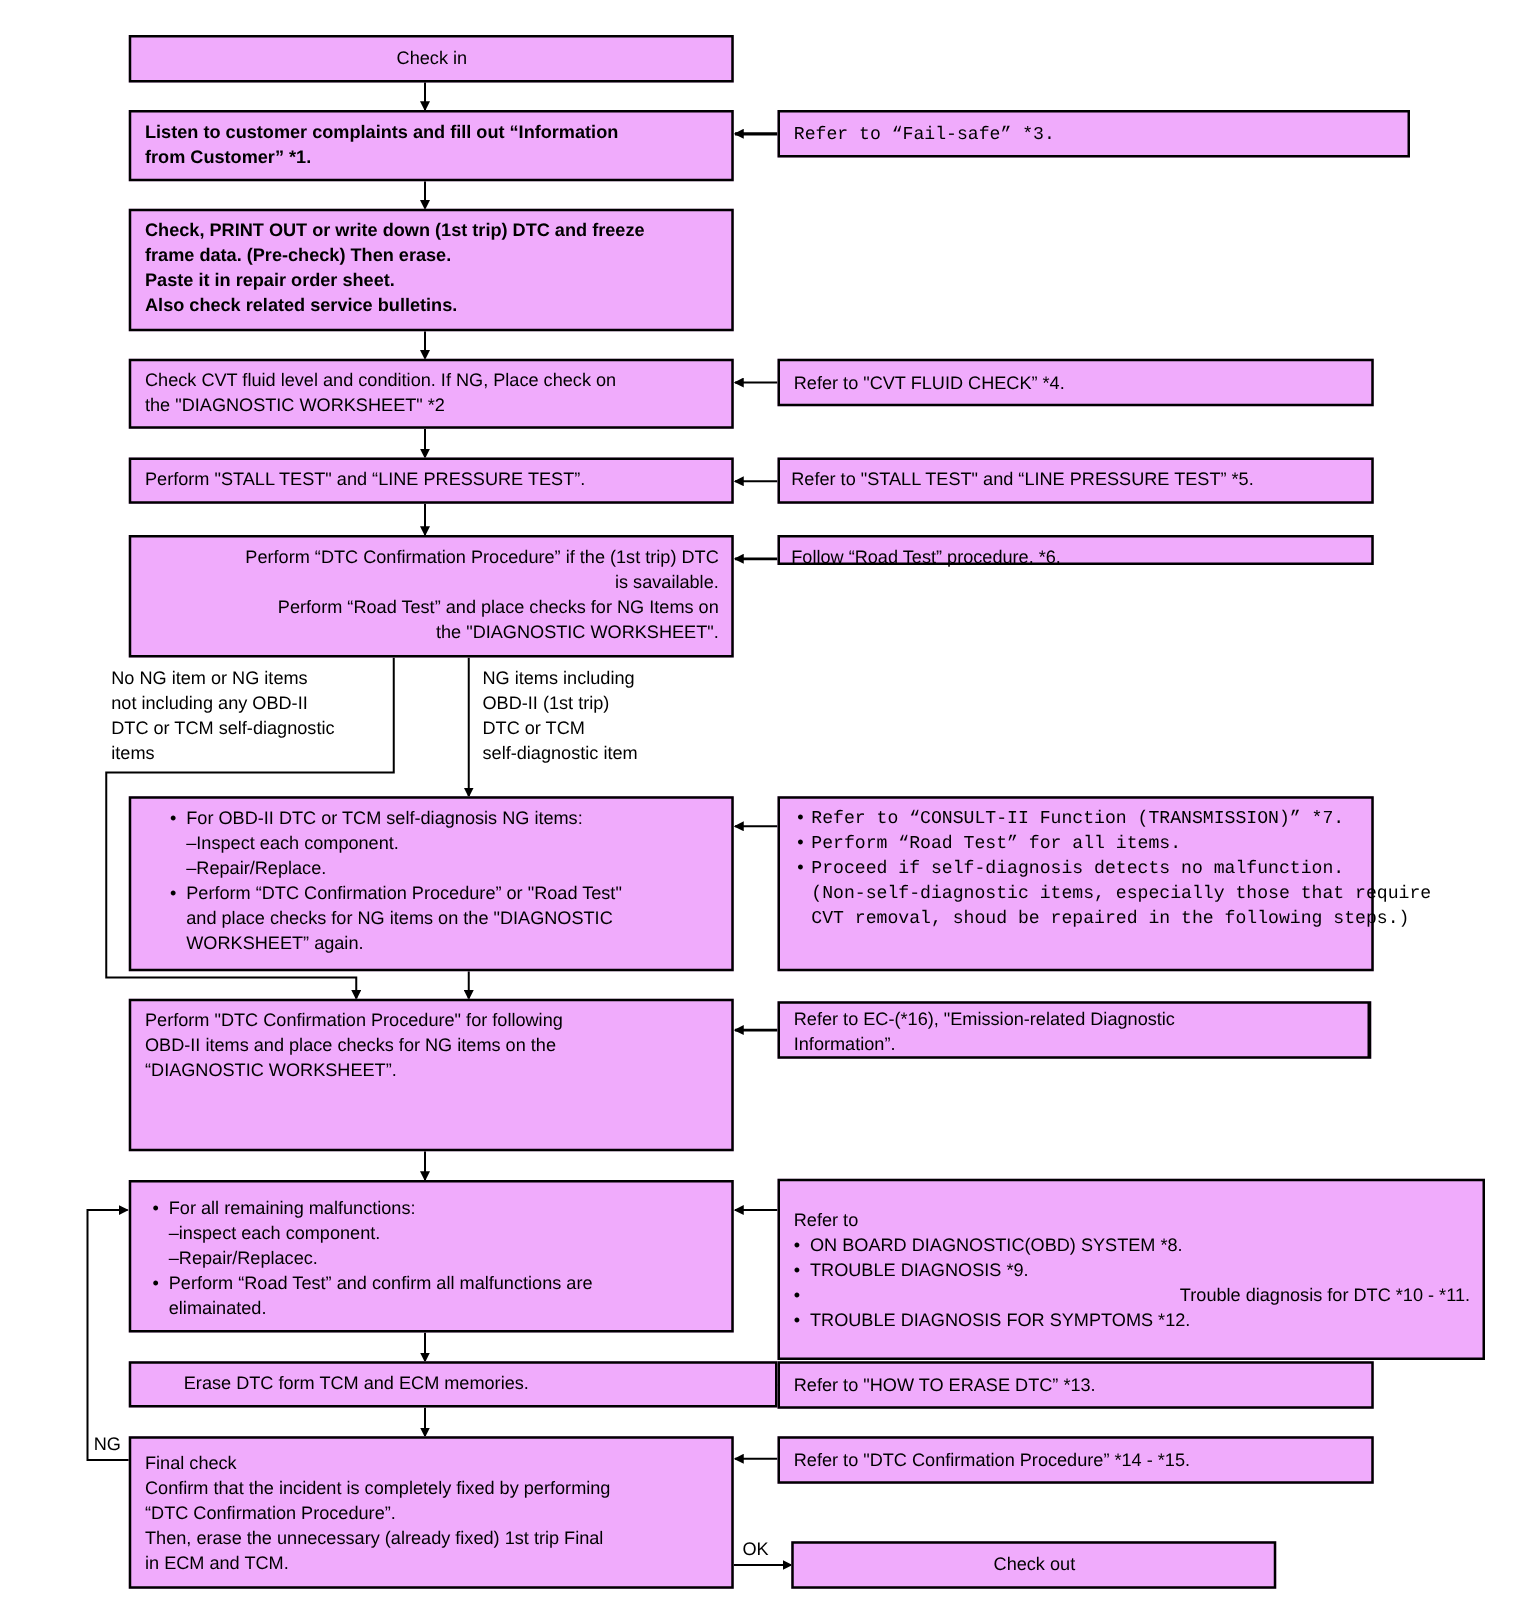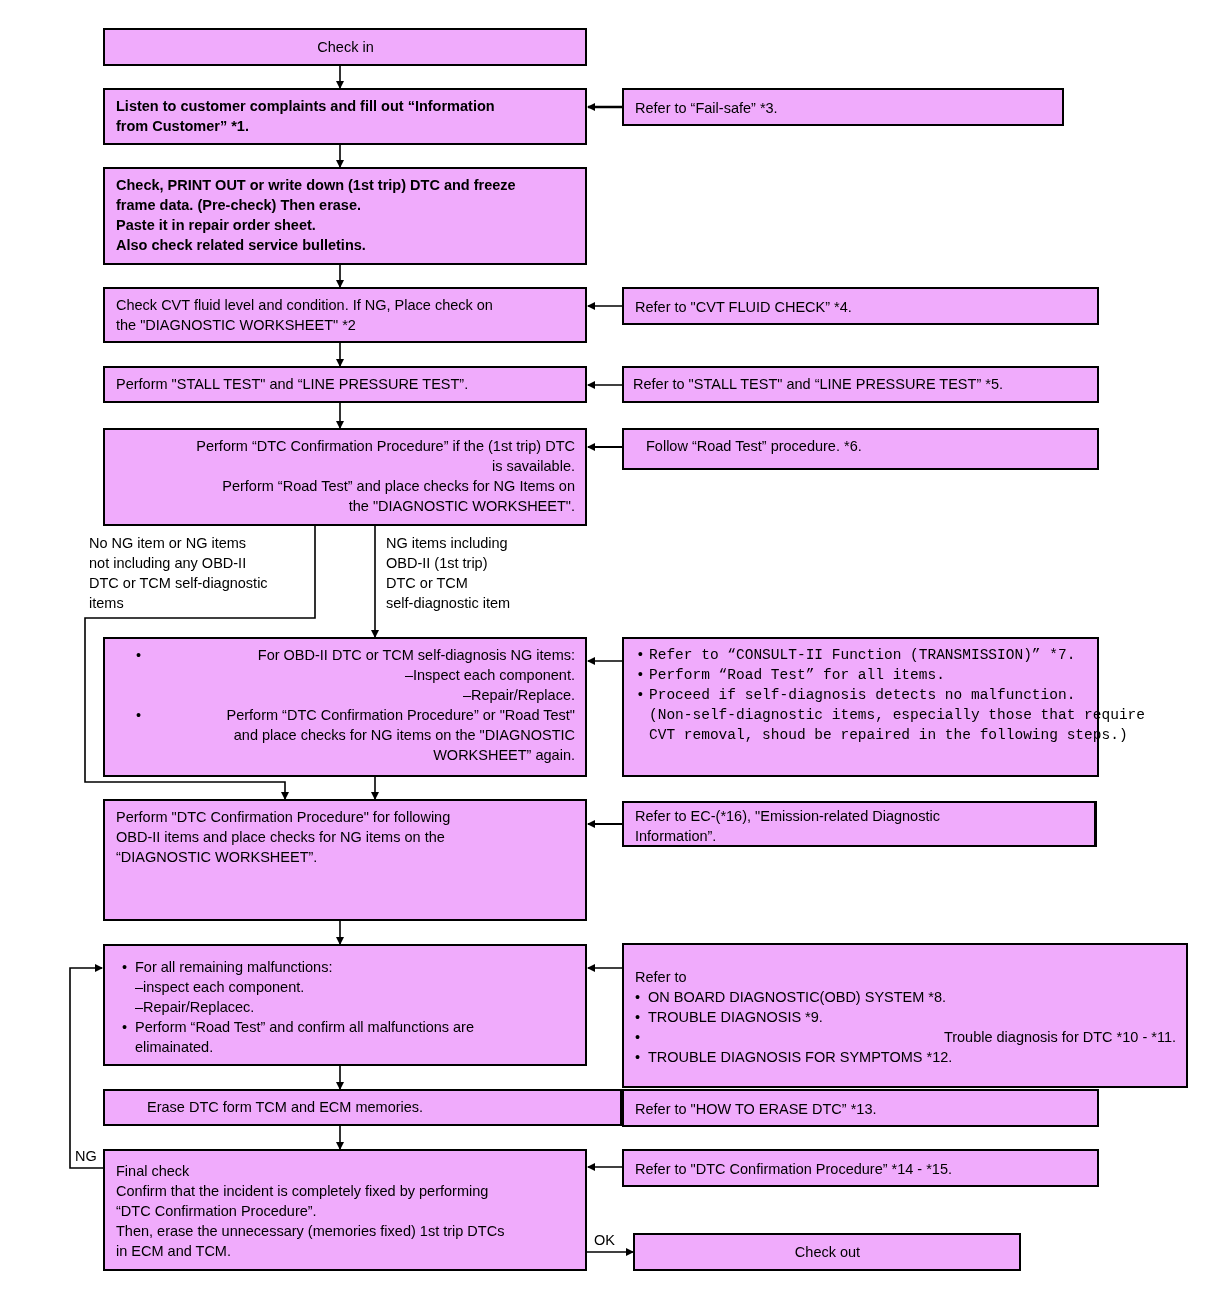--- a/index.html
+++ b/index.html
@@ -82,21 +82,21 @@
   <span class="line">Perform "STALL TEST" and “LINE PRESSURE TEST”.</span>
 </div>
 
 <div class="box" style="left:103px;top:428px;width:484px;height:98px;border-width:2.5px;text-align:right;">
   <span class="line">Perform “DTC Confirmation Procedure” if the (1st trip) DTC</span>
   <span class="line">is savailable.</span>
   <span class="line">Perform “Road Test” and place checks for NG Items on</span>
   <span class="line">the "DIAGNOSTIC WORKSHEET".</span>
 </div>
 
-<div class="box" style="left:103px;top:637px;width:484px;height:140px;padding-left:28px;text-align:right;">
+<div class="box" style="left:103px;top:637px;width:484px;height:140px;padding-left:28px;">
   <span class="bul">For OBD-II DTC or TCM self-diagnosis NG items:</span>
   <span class="ind">–Inspect each component.</span>
   <span class="ind">–Repair/Replace.</span>
   <span class="bul">Perform “DTC Confirmation Procedure” or "Road Test"</span>
   <span class="ind">and place checks for NG items on the "DIAGNOSTIC</span>
   <span class="ind">WORKSHEET” again.</span>
 </div>
 
 <div class="box" style="left:103px;top:799px;width:484px;height:122px;">
   <span class="line">Perform "DTC Confirmation Procedure" for following</span>
@@ -113,41 +113,41 @@
 </div>
 
 <div class="box" style="left:103px;top:1089px;width:519px;height:37px;padding-left:42px;">
   <span class="line">Erase DTC form TCM and ECM memories.</span>
 </div>
 
 <div class="box" style="left:103px;top:1149px;width:484px;height:122px;padding-top:10px;">
   <span class="line">Final check</span>
   <span class="line">Confirm that the incident is completely fixed by performing</span>
   <span class="line">“DTC Confirmation Procedure”.</span>
-  <span class="line">Then, erase the unnecessary (memories fixed) 1st trip DTCs</span>
+  <span class="line">Then, erase the unnecessary (already fixed) 1st trip Final</span>
   <span class="line">in ECM and TCM.</span>
 </div>
 
 <div class="box center" style="left:633px;top:1233px;width:388px;height:38px;">
   <span class="line">Check out</span>
 </div>
 
-<div class="box" style="left:622px;top:88px;width:442px;height:38px;padding-top:8px;">
+<div class="box" style="left:622px;top:88px;width:506px;height:38px;padding-top:8px;font-family:Liberation Mono, monospace;">
   <span class="line">Refer to “Fail-safe” *3.</span>
 </div>
 
 <div class="box" style="left:622px;top:287px;width:477px;height:38px;padding-top:8px;">
   <span class="line">Refer to "CVT FLUID CHECK” *4.</span>
 </div>
 
 <div class="box" style="left:622px;top:366px;width:477px;height:37px;padding-left:9px;">
   <span class="line">Refer to "STALL TEST" and “LINE PRESSURE TEST” *5.</span>
 </div>
 
-<div class="box" style="left:622px;top:428px;width:477px;height:42px;padding-left:22px;">
+<div class="box" style="left:622px;top:428px;width:477px;height:24px;padding-left:9px;">
   <span class="line">Follow “Road Test” procedure. *6.</span>
 </div>
 
 <div class="box" style="left:622px;top:637px;width:477px;height:140px;padding-left:9px;padding-top:6px;font-family:Liberation Mono, monospace;">
   <span class="bul">Refer to “CONSULT-II Function (TRANSMISSION)” *7.</span>
   <span class="bul">Perform “Road Test” for all items.</span>
   <span class="bul">Proceed if self-diagnosis detects no malfunction.</span>
   <span class="ind">(Non-self-diagnostic items, especially those that require</span>
   <span class="ind">CVT removal, shoud be repaired in the following steps.)</span>
 </div>

